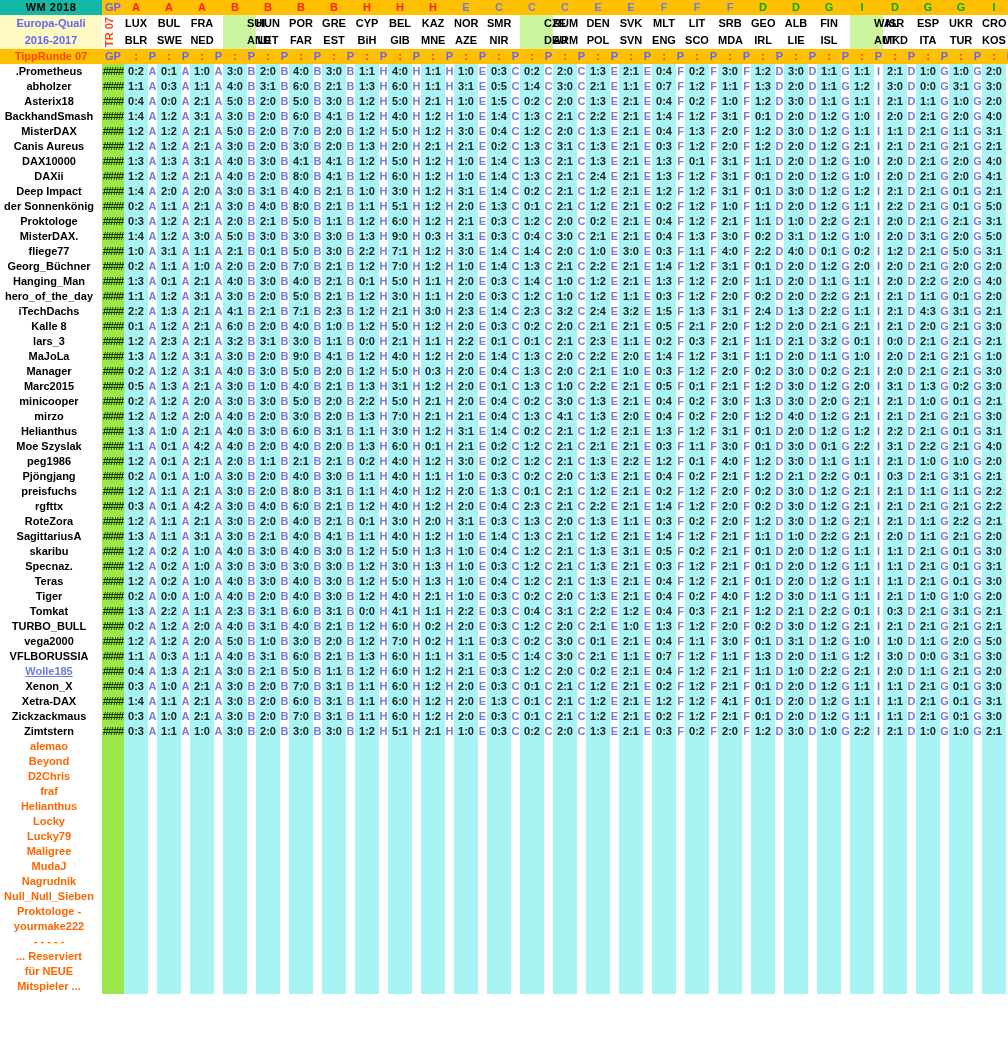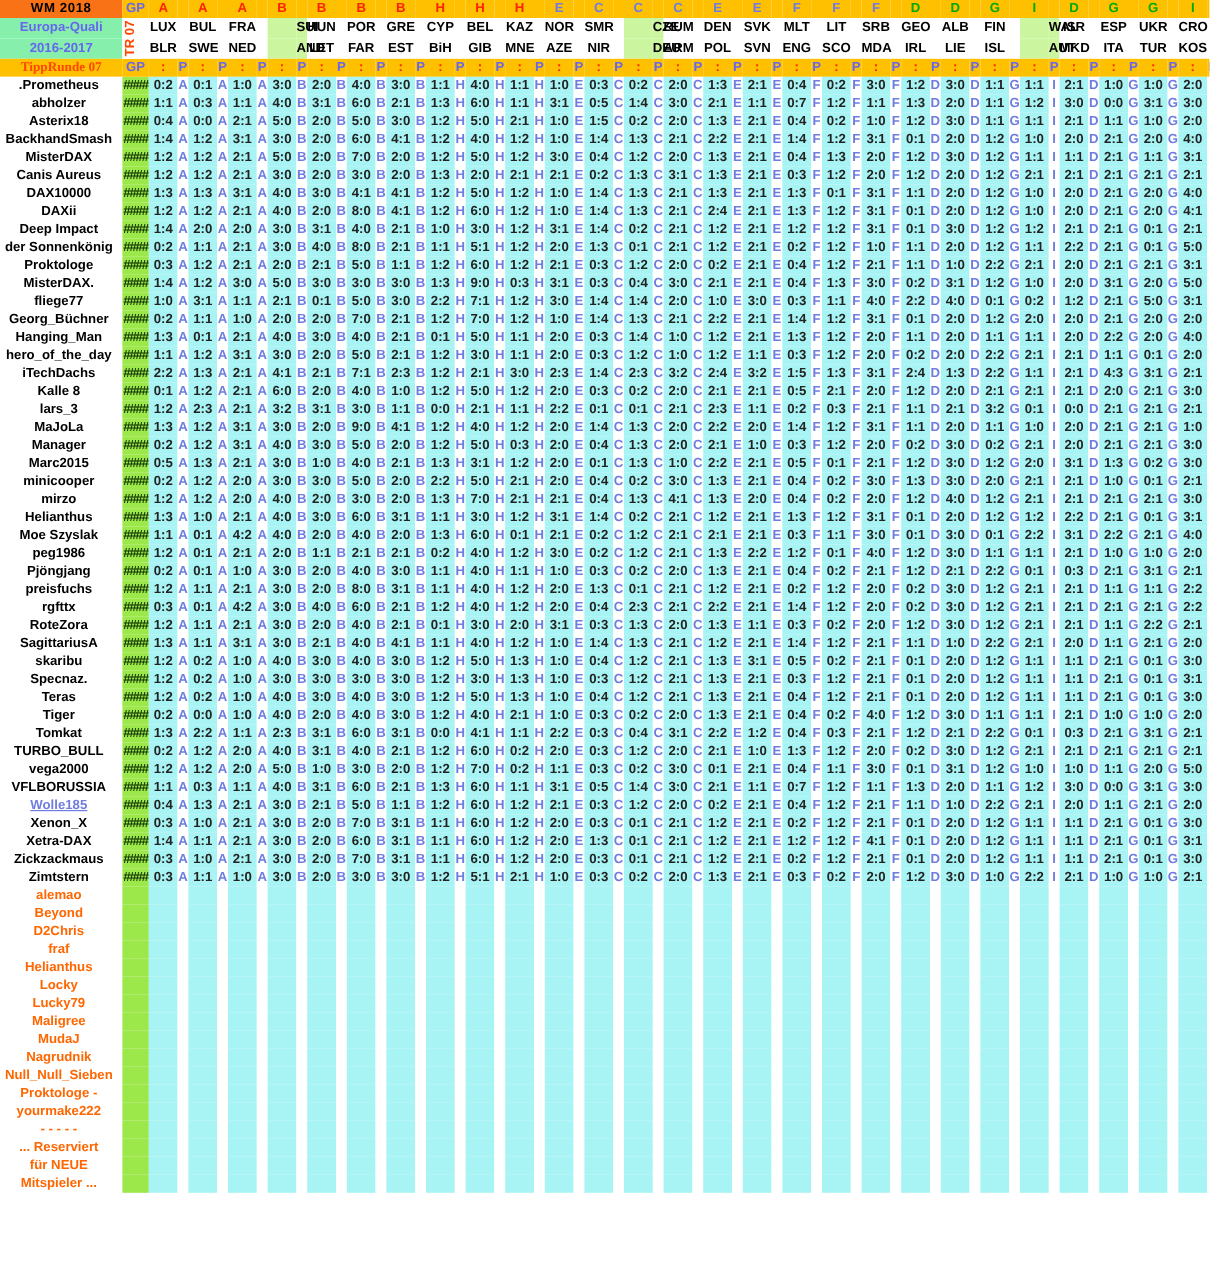--- a/index.html
+++ b/index.html
@@ -30,38 +30,37 @@
     white-space: nowrap;
     line-height: 15px;
     height: 15px;
   }
 
   
   .hdr-orange { background: #ffc000; }
   .hdr-white  { background: #ffffff; }
 
   .title-cell {
-    background: #f97316;
+    background: #14b8a6;
     color: #000000;
     font-size: 12px;
     font-weight: bold;
     letter-spacing: 0.5px;
   }
   .sub-cell {
-    background: #86efac;
+    background: #fef9c3;
     color: #6666ee;
     font-size: 12px;
     font-weight: bold;
   }
   .round-cell {
     background: #ffc000;
     color: #ff4500;
     font-size: 12px;
     font-weight: bold;
-    font-family: Liberation Serif, serif;
   }
   .gp-cell {
     background: #ffc000;
     color: #6666ee;
     font-size: 12px;
     font-weight: bold;
   }
   .grp-letter {
     background: #ffc000;
     font-size: 12px;

